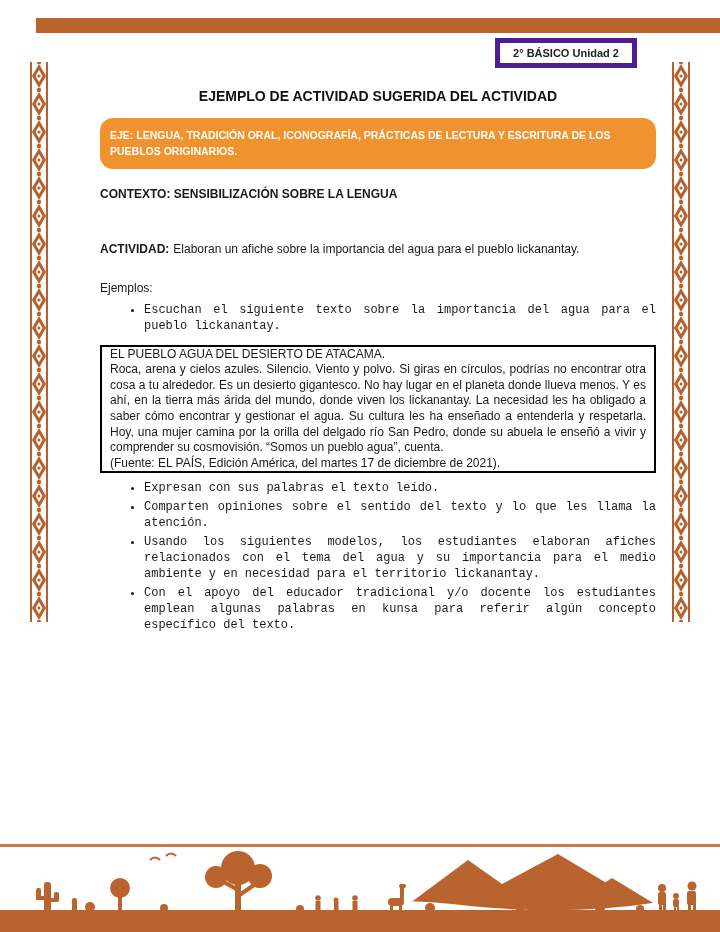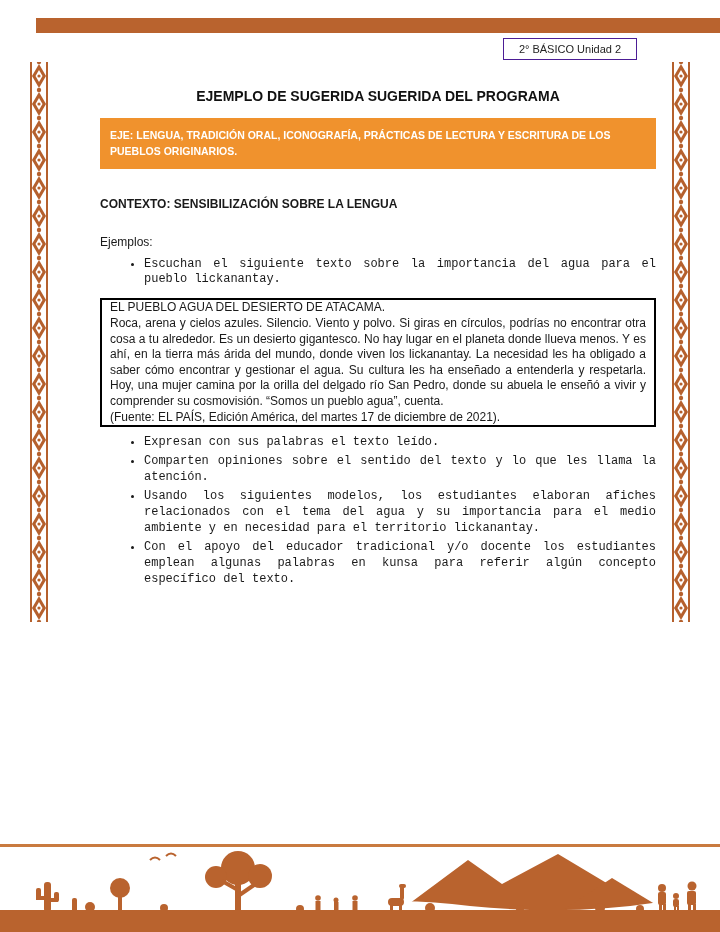--- a/index.html
+++ b/index.html
@@ -6,42 +6,43 @@
   .page {
     position:relative; width:720px; height:932px; margin:0 auto;
     background:#ffffff; overflow:hidden;
     font-family:"Liberation Sans", sans-serif; color:#1a1a1a;
   }
 
   
   .top-bar { position:absolute; left:36px; right:0; top:18px; height:15px; background:#b9632e; }
   .badge {
     position:absolute; top:38px; right:83px; width:132px; height:20px;
-    background:#ffffff; border:1px solid #4c1d95;
+    background:#ffffff; border:5px solid #4c1d95;
     display:flex; align-items:center; justify-content:center;
-    font-size:11px; font-weight:normal; color:#232323; white-space:nowrap;
+    font-size:11px; font-weight:bold; color:#232323; white-space:nowrap;
   }
 
   
   .side-border { position:absolute; top:62px; width:18px; height:560px; }
   .side-left  { left:30px; }
   .side-right { right:30px; }
 
   
   .content { position:absolute; left:100px; top:88px; width:556px; }
   .title {
     margin:0 0 14px 0; text-align:center;
     font-size:14px; font-weight:bold; color:#111;
   }
   .eje-banner {
     background:#f0922d; color:#ffffff; font-weight:bold;
     font-size:10.5px; line-height:1.55; padding:9px 10px;
     text-align:left;
-  }
-  .contexto { margin:28px 0 0 0; font-size:12px; font-weight:bold; }
+    border-radius:13px;
+  }
+  .contexto { margin:18px 0 0 0; font-size:12px; font-weight:bold; }
   .actividad { margin:40px 0 0 0; font-size:12px; line-height:1.35; }
   .inline-label { font-weight:bold; margin-right:4px; }
   .ejemplos-label { margin:24px 0 8px 0; font-size:12px; }
   ul.bullets { margin:8px 0 0 0; padding-left:32px; font-size:12px; line-height:1.33; }
   ul.bullets li { margin:0 0 3px 12px; text-align:justify;font-family:Liberation Mono, monospace; }
   .text-box {
     margin-top:10px; border:2px solid #000; padding:0 8px;
     font-size:12px; line-height:1.3;
   }
   .text-box p { margin:0; }
@@ -90,26 +91,29 @@
           <circle cx="9" cy="14" r="1.6" fill="#b5602d"></circle>
           <circle cx="9" cy="0" r="2.2" fill="#b5602d"></circle>
           <circle cx="9" cy="28" r="2.2" fill="#b5602d"></circle>
         </pattern>
       </defs>
       <rect width="18" height="560" fill="url(#texR)"></rect>
     </svg>
   </div>
 
   <div class="content">
-    <h1 class="title">EJEMPLO DE SUGERIDA SUGERIDA DEL PROGRAMA</h1>
+    <h1 class="title">EJEMPLO DE ACTIVIDAD SUGERIDA DEL ACTIVIDAD</h1>
 
     <div class="eje-banner">EJE: LENGUA, TRADICIÓN ORAL, ICONOGRAFÍA, PRÁCTICAS DE LECTURA Y ESCRITURA DE LOS PUEBLOS ORIGINARIOS.</div>
 
     <h2 class="contexto">CONTEXTO: SENSIBILIZACIÓN SOBRE LA LENGUA</h2>
 
+    <p class="actividad">
+      <span class="inline-label">ACTIVIDAD:</span><span>Elaboran un afiche sobre la importancia del agua para el pueblo lickanantay.</span>
+    </p>
 
     <p class="ejemplos-label">Ejemplos:</p>
 
     <ul class="bullets">
       <li>Escuchan el siguiente texto sobre la importancia del agua para el pueblo lickanantay.</li>
     </ul>
 
     <div class="text-box">
       <p class="box-title">EL PUEBLO AGUA DEL DESIERTO DE ATACAMA.</p>
       <p class="box-body">Roca, arena y cielos azules. Silencio. Viento y polvo. Si giras en círculos, podrías no encontrar otra cosa a tu alrededor. Es un desierto gigantesco. No hay lugar en el planeta donde llueva menos. Y es ahí, en la tierra más árida del mundo, donde viven los lickanantay. La necesidad les ha obligado a saber cómo encontrar y gestionar el agua. Su cultura les ha enseñado a entenderla y respetarla. Hoy, una mujer camina por la orilla del delgado río San Pedro, donde su abuela le enseñó a vivir y comprender su cosmovisión. “Somos un pueblo agua”, cuenta.</p>

